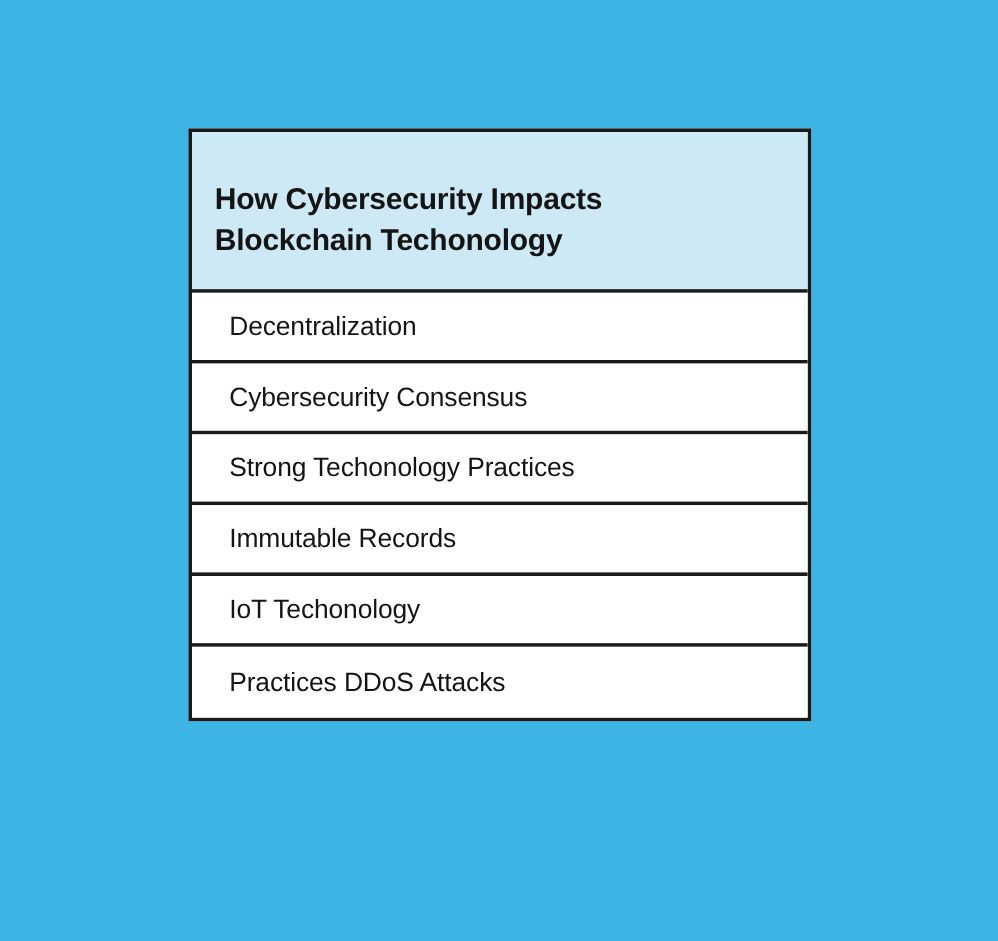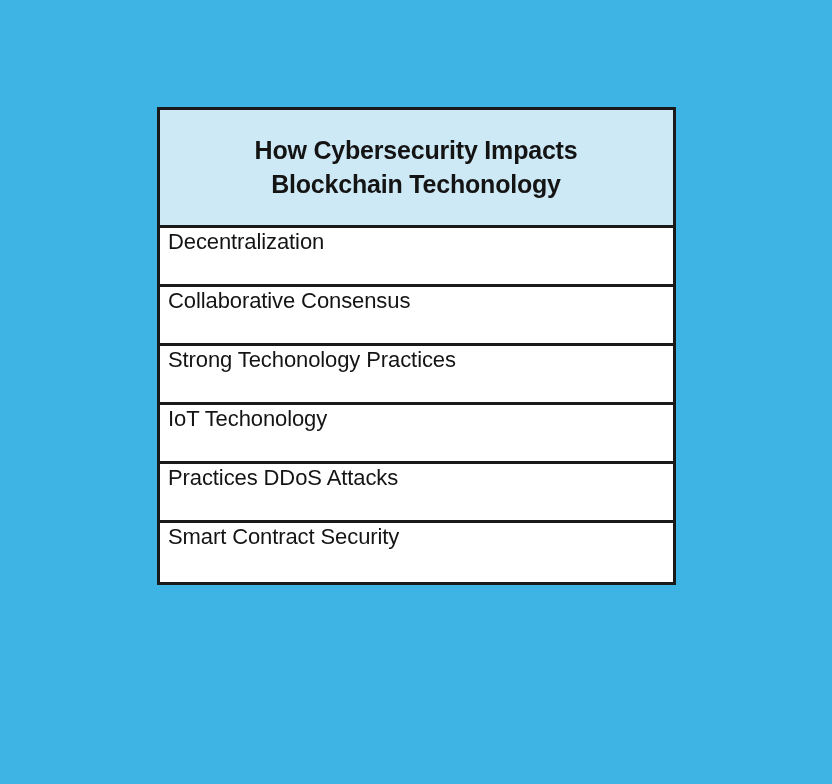--- a/index.html
+++ b/index.html
@@ -31,41 +31,40 @@
     width: 519px;
     box-sizing: border-box;
     border: 3px solid #1a1a1a;
     background: #ffffff;
   }
 
   .table-header-cell {
     background: #cde9f6;
     box-sizing: border-box;
     border-bottom: 3px solid #1a1a1a;
-    padding: 23px 20px 24px 19px;
-    text-align: center;
+    padding: 39px 20px 24px 19px;
   }
 
   .table-header-title {
     font-size: 25px;
     font-weight: bold;
     line-height: 34px;
     color: #141414;
     letter-spacing: -0.2px;
     white-space: pre-line;
   }
 
   .table-row {
     background: #ffffff;
     box-sizing: border-box;
     border-bottom: 3px solid #1a1a1a;
     height: 59px;
     display: flex;
-    align-items: flex-start;
-    padding: 0 20px 0 8px;
+    align-items: center;
+    padding: 0 20px 0 31px;
   }
 
   .table-row:last-child {
     border-bottom: none;
   }
 
   .row-label {
     font-size: 22px;
     font-weight: normal;
     line-height: 28px;
@@ -83,36 +82,36 @@
     <div class="table-header-cell">
       <div class="table-header-title">How Cybersecurity Impacts
 Blockchain Techonology</div>
     </div>
 
     <div class="table-row">
       <span class="row-label">Decentralization</span>
     </div>
 
     <div class="table-row">
-      <span class="row-label">Collaborative Consensus</span>
+      <span class="row-label">Cybersecurity Consensus</span>
     </div>
 
     <div class="table-row">
       <span class="row-label">Strong Techonology Practices</span>
     </div>
 
+    <div class="table-row">
+      <span class="row-label">Immutable Records</span>
+    </div>
 
     <div class="table-row">
       <span class="row-label">IoT Techonology</span>
     </div>
 
     <div class="table-row">
       <span class="row-label">Practices DDoS Attacks</span>
     </div>
 
 
-    <div class="table-row">
-      <span class="row-label">Smart Contract Security</span>
-    </div>
 
   </div>
 
 </div>
 
 </body></html>

